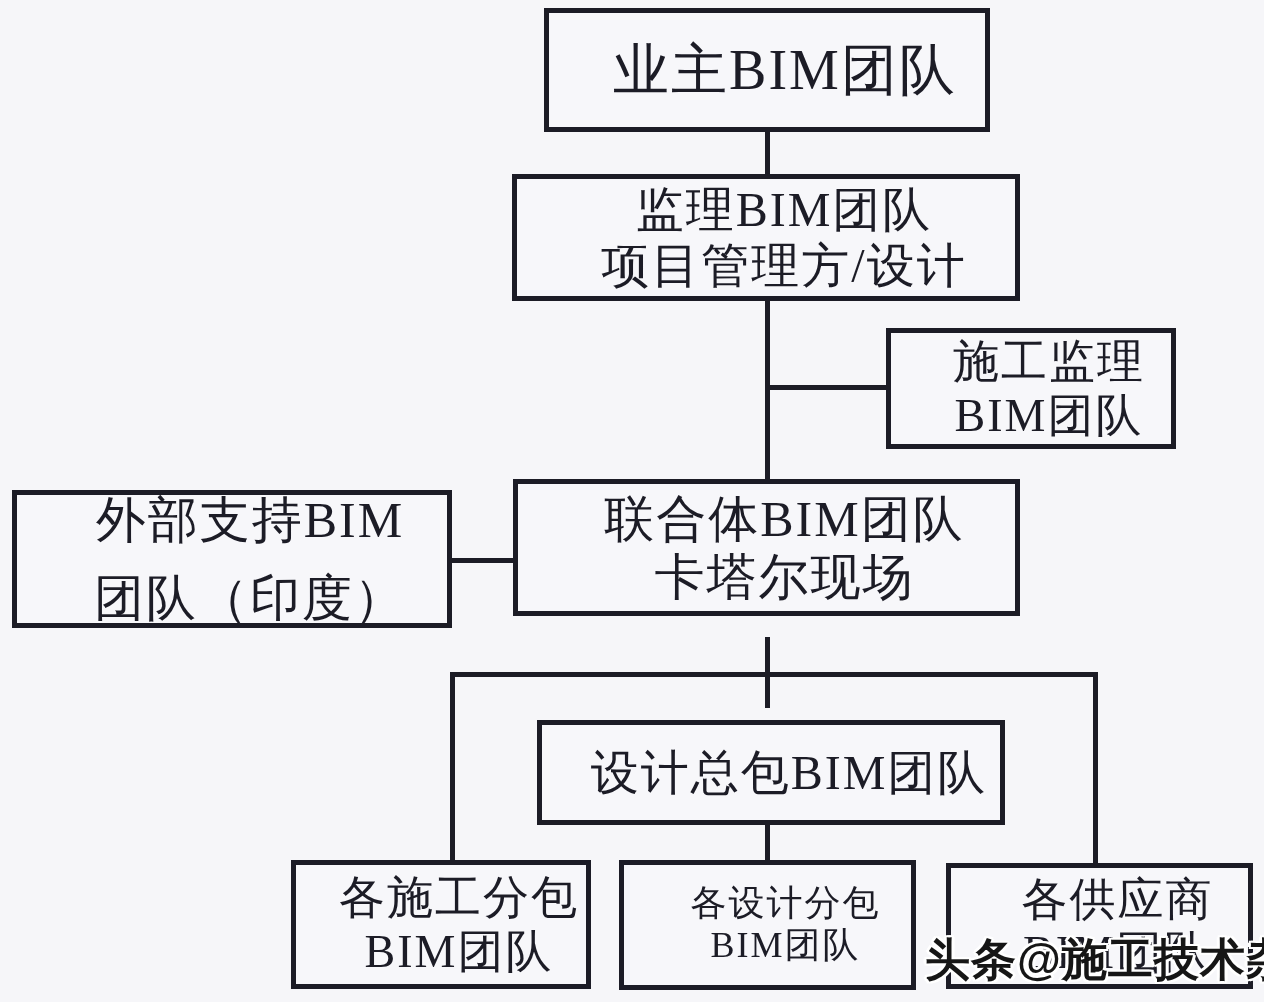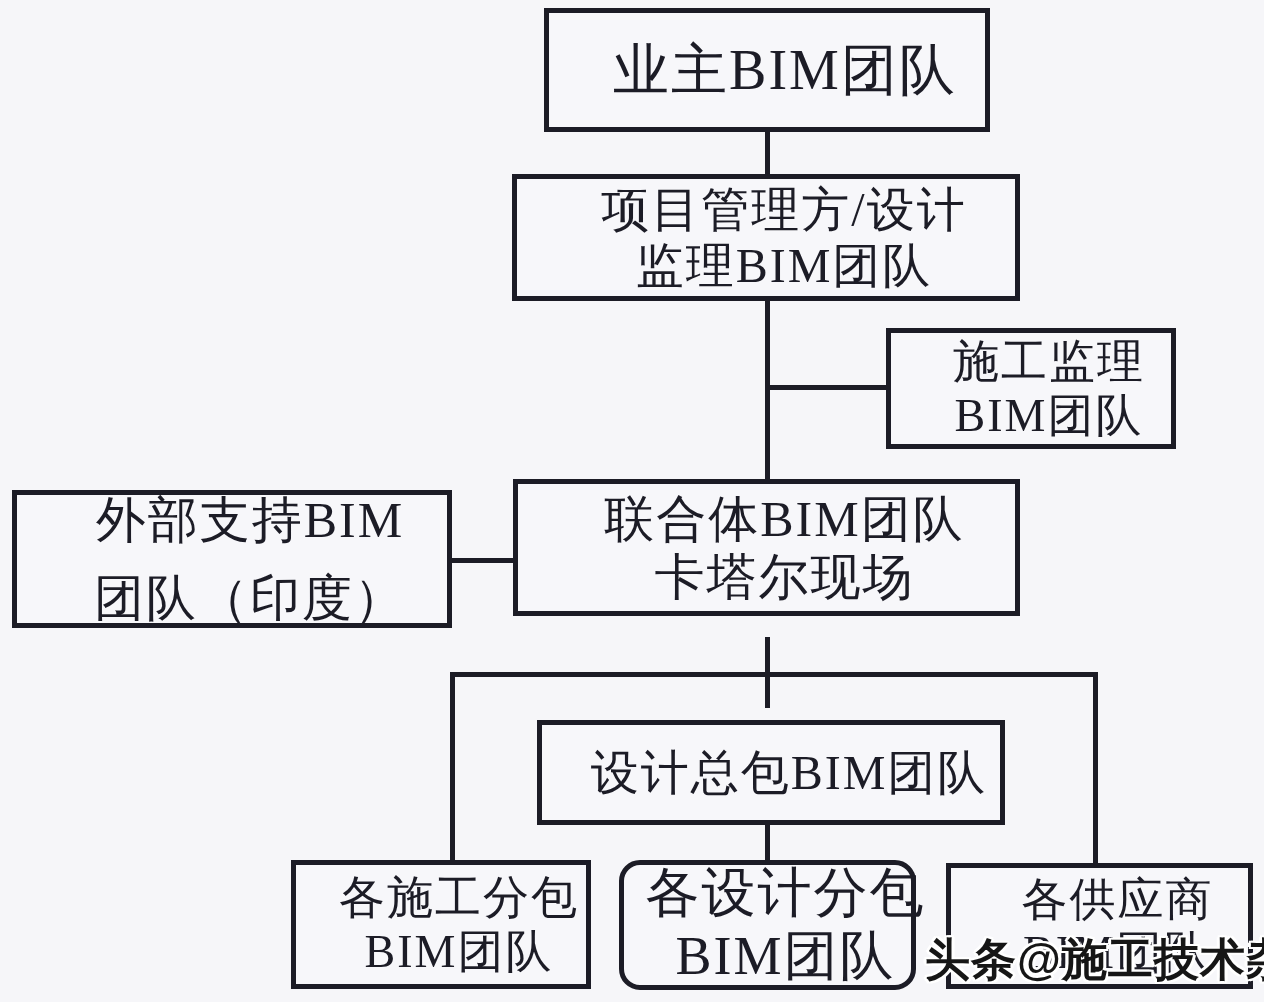--- a/index.html
+++ b/index.html
@@ -61,22 +61,22 @@
 <div class="conn" style="left:450px; top:672px; width:648px; height:5px;"></div>
 <div class="conn" style="left:450px; top:672px; width:5px; height:192px;"></div>
 <div class="conn" style="left:1093px; top:672px; width:5px; height:195px;"></div>
 <div class="conn" style="left:765px; top:806px; width:5px; height:58px;"></div>
 
 <div class="node" style="left:544px; top:8px; width:446px; height:124px; font-size:56px;">
   <span>业主BIM团队</span>
 </div>
 
 <div class="node" style="left:512px; top:174px; width:508px; height:127px; font-size:48px;">
+  <span>监理BIM团队</span>
   <span>项目管理方/设计</span>
-  <span>监理BIM团队</span>
 </div>
 
 <div class="node" style="left:886px; top:328px; width:290px; height:121px; font-size:46px;">
   <span>施工监理</span>
   <span>BIM团队</span>
 </div>
 
 <div class="node" style="left:12px; top:490px; width:440px; height:138px; font-size:50px;gap:20px;">
   <span>外部支持BIM</span>
   <span>团队（印度）</span>
@@ -89,21 +89,21 @@
 
 <div class="node" style="left:537px; top:704px; width:468px; height:105px; font-size:48px;margin-top:16px;">
   <span>设计总包BIM团队</span>
 </div>
 
 <div class="node" style="left:291px; top:860px; width:300px; height:129px; font-size:46px;">
   <span>各施工分包</span>
   <span>BIM团队</span>
 </div>
 
-<div class="node" style="left:619px; top:860px; width:297px; height:130px; font-size:54px;border-radius:21px;">
+<div class="node" style="left:619px; top:860px; width:297px; height:130px; font-size:36px;">
   <span>各设计分包</span>
   <span>BIM团队</span>
 </div>
 
 <div class="node" style="left:946px; top:863px; width:307px; height:126px; font-size:46px;">
   <span>各供应商</span>
   <span>BIM团队</span>
 </div>
 
 <div class="watermark" style="left:925px; top:930px;">头条@施工技术杂志</div>

